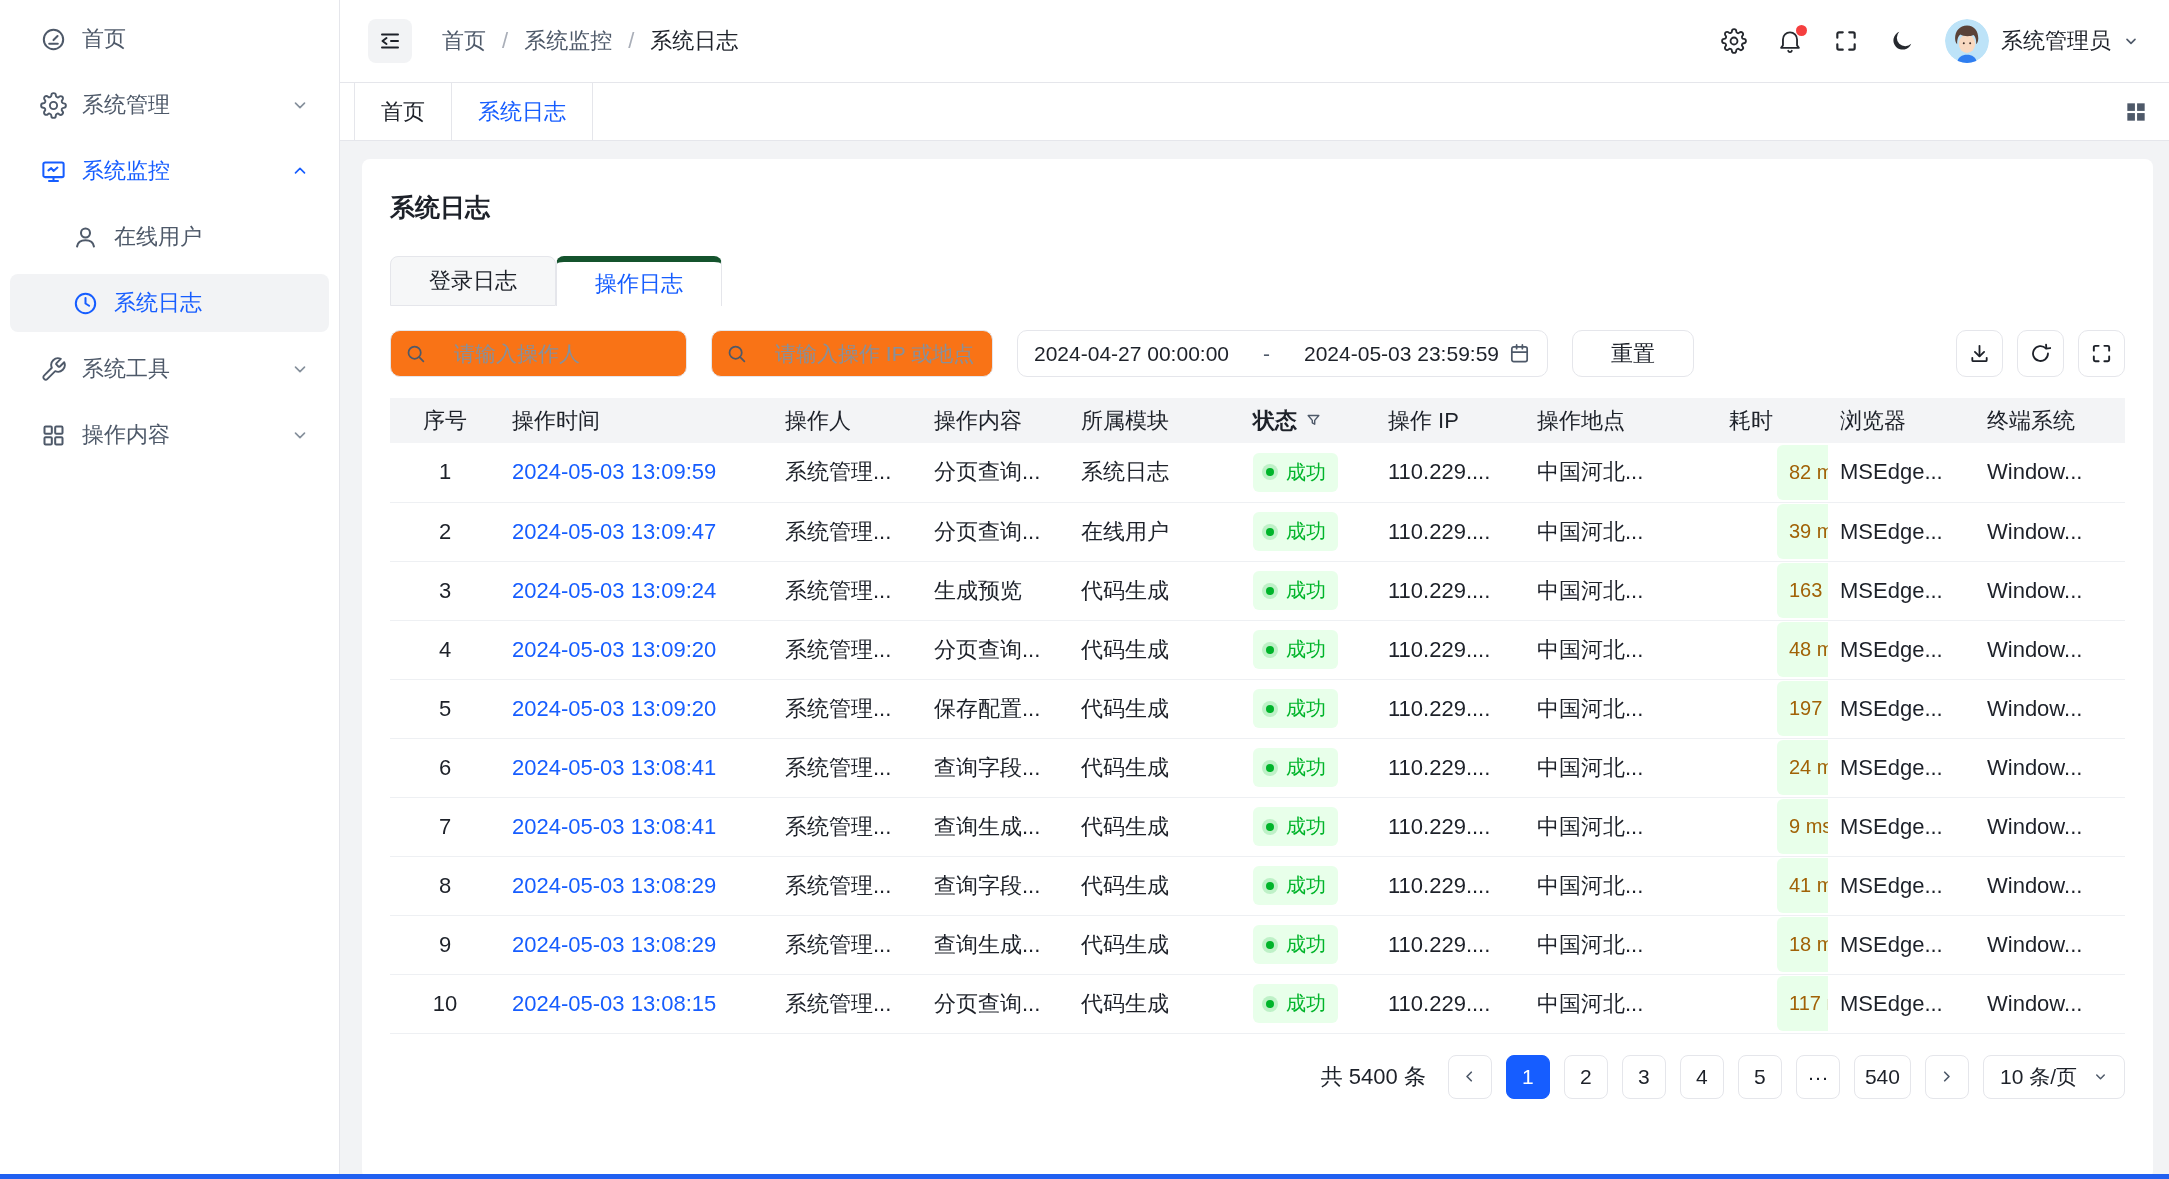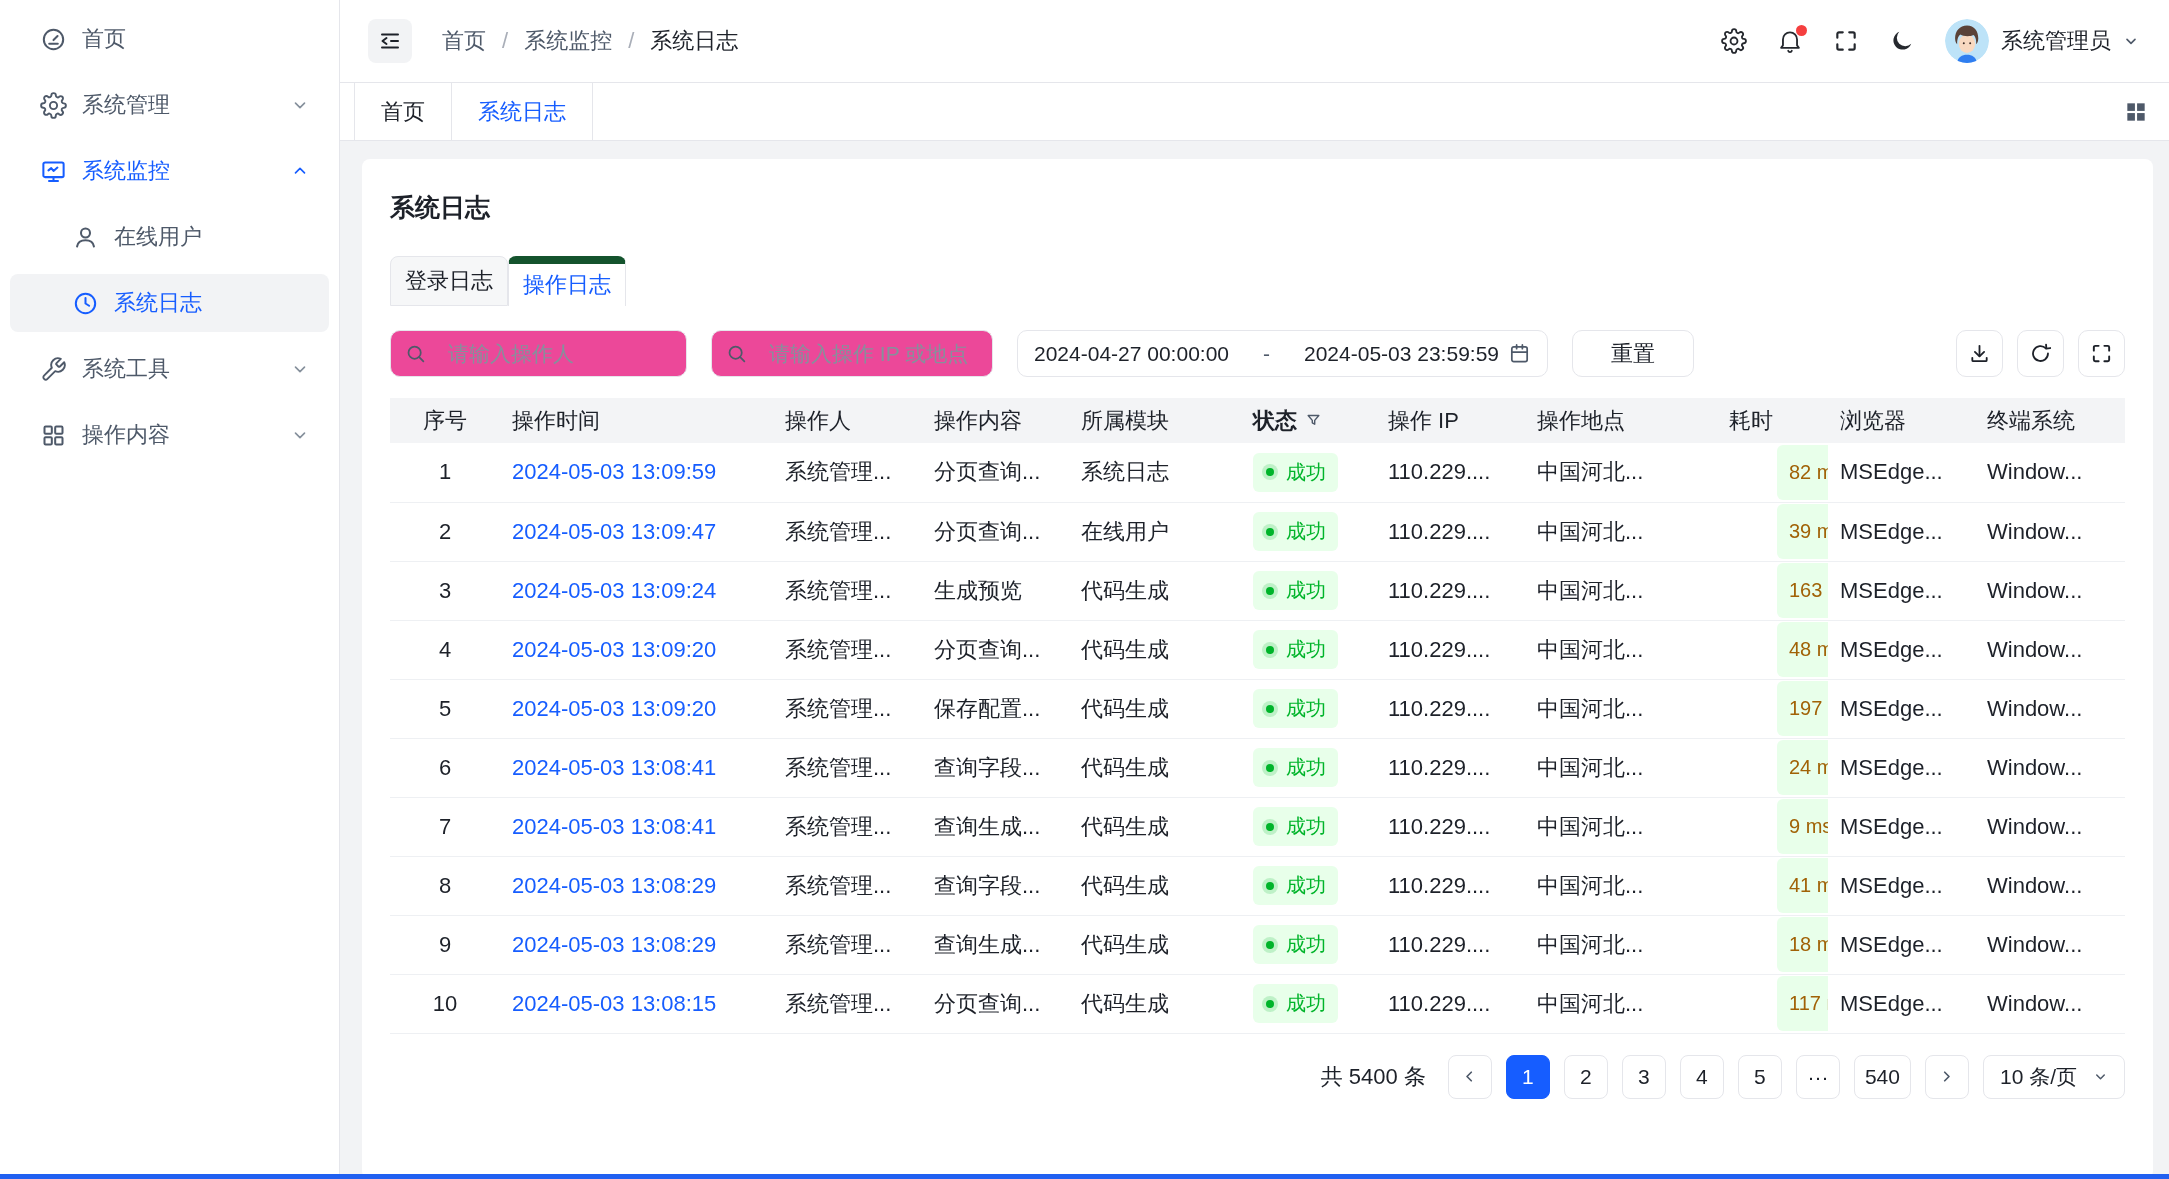--- a/index.html
+++ b/index.html
@@ -45,26 +45,26 @@
   .wtab.active { color:#165dff; }
   .tabbar-right { margin-left:auto; display:flex; align-items:center; padding-right:20px; }
   .grid-icon { width:26px; height:26px; color:#4e5969; cursor:pointer; }
 
   
   .content { flex:1; background:#f2f3f5; padding:18px 16px 0 22px; overflow:hidden; }
   .card { background:#fff; border-radius:8px; height:100%; padding:32px 28px 0 28px; }
   .page-title { font-size:25px; font-weight:700; color:#1d2129; }
 
   .log-tabs { display:flex; margin-top:32px; }
-  .log-tab { height:50px; display:flex; align-items:center; padding:0 14px; font-size:22px; border-radius:8px 8px 0 0; cursor:pointer; }
+  .log-tab { height:50px; display:flex; align-items:center; padding:0 38px; font-size:22px; border-radius:8px 8px 0 0; cursor:pointer; }
   .log-tab.inactive { background:#f6f7f8; border:1px solid #e5e6eb; color:#1d2129; }
-  .log-tab.active { background:#fff; border:1px solid #e5e6eb; border-bottom:none; border-top:8px solid #14532d; color:#165dff; }
+  .log-tab.active { background:#fff; border:1px solid #e5e6eb; border-bottom:none; border-top:6px solid #14532d; color:#165dff; }
 
   .filter-row { margin-top:24px; display:flex; align-items:center; gap:24px; }
-  .search-box { height:47px; border:1px solid #e5e6eb; border-radius:10px; background:#ec4899; display:flex; align-items:center; padding:0 14px; gap:22px; }
+  .search-box { height:47px; border:1px solid #e5e6eb; border-radius:10px; background:#f97316; display:flex; align-items:center; padding:0 14px; gap:28px; }
   .search-box svg { width:21px; height:21px; color:#4e5969; flex:0 0 21px; }
   .search-box input { border:none; outline:none; font-size:21px; width:100%; background:transparent; font-family:inherit; color:#1d2129; }
   .search-box input::placeholder { color:#86909c; }
   .sb-operator { width:297px; }
   .sb-ip { width:282px; }
   .date-box { width:531px; height:47px; border:1px solid #e5e6eb; border-radius:10px; display:flex; align-items:center; padding:0 16px; font-size:21px; color:#1d2129; cursor:pointer; }
   .date-box .dsep { margin:0 34px; color:#4e5969; }
   .date-box .cal { margin-left:auto; width:23px; height:23px; color:#4e5969; }
   .reset-btn { height:47px; padding:0 38px; border:1px solid #e5e6eb; border-radius:10px; background:#fff; font-size:22px; color:#1d2129; cursor:pointer; font-family:inherit; }
   .filter-spacer { flex:1; }

